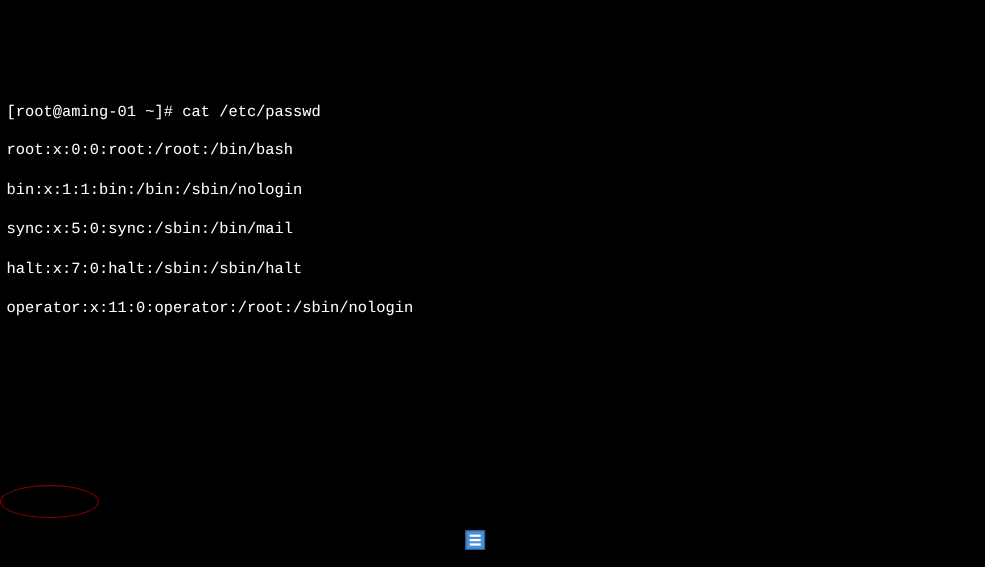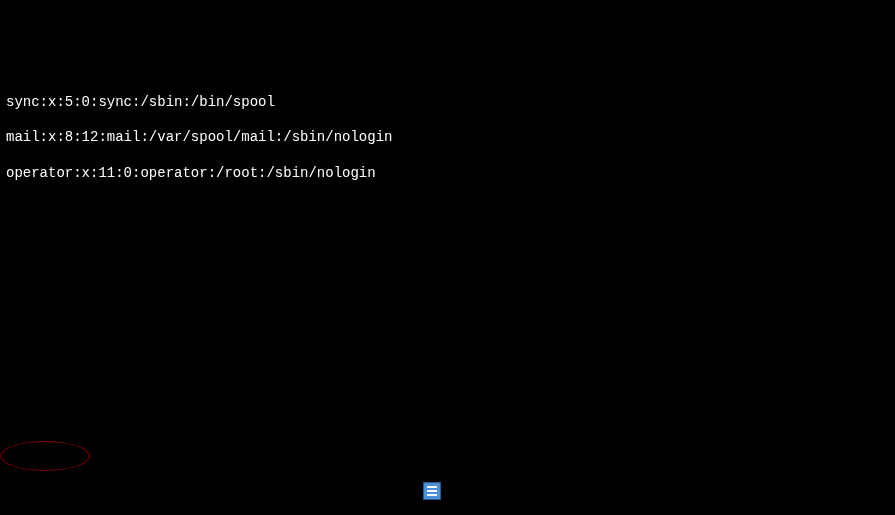--- a/index.html
+++ b/index.html
@@ -54,22 +54,25 @@
       background: #fff;
       box-shadow: 0 4px 0 #fff, 0 8px 0 #fff;
     }
   </style>
 </head>
 <body>
 
 
 
 <div>
-<span class="terminal-line">sync:x:5:0:sync:/sbin:/bin/spool</span>
-<span class="terminal-line">mail:x:8:12:mail:/var/spool/mail:/sbin/nologin</span>
+<span class="terminal-line">[root@aming-01 ~]# cat /etc/passwd</span>
+<span class="terminal-line">root:x:0:0:root:/root:/bin/bash</span>
+<span class="terminal-line">bin:x:1:1:bin:/bin:/sbin/nologin</span>
+<span class="terminal-line">sync:x:5:0:sync:/sbin:/bin/mail</span>
+<span class="terminal-line">halt:x:7:0:halt:/sbin:/sbin/halt</span>
 <span class="terminal-line">operator:x:11:0:operator:/root:/sbin/nologin</span>
 
 
 
 
 
 
 
 
 

